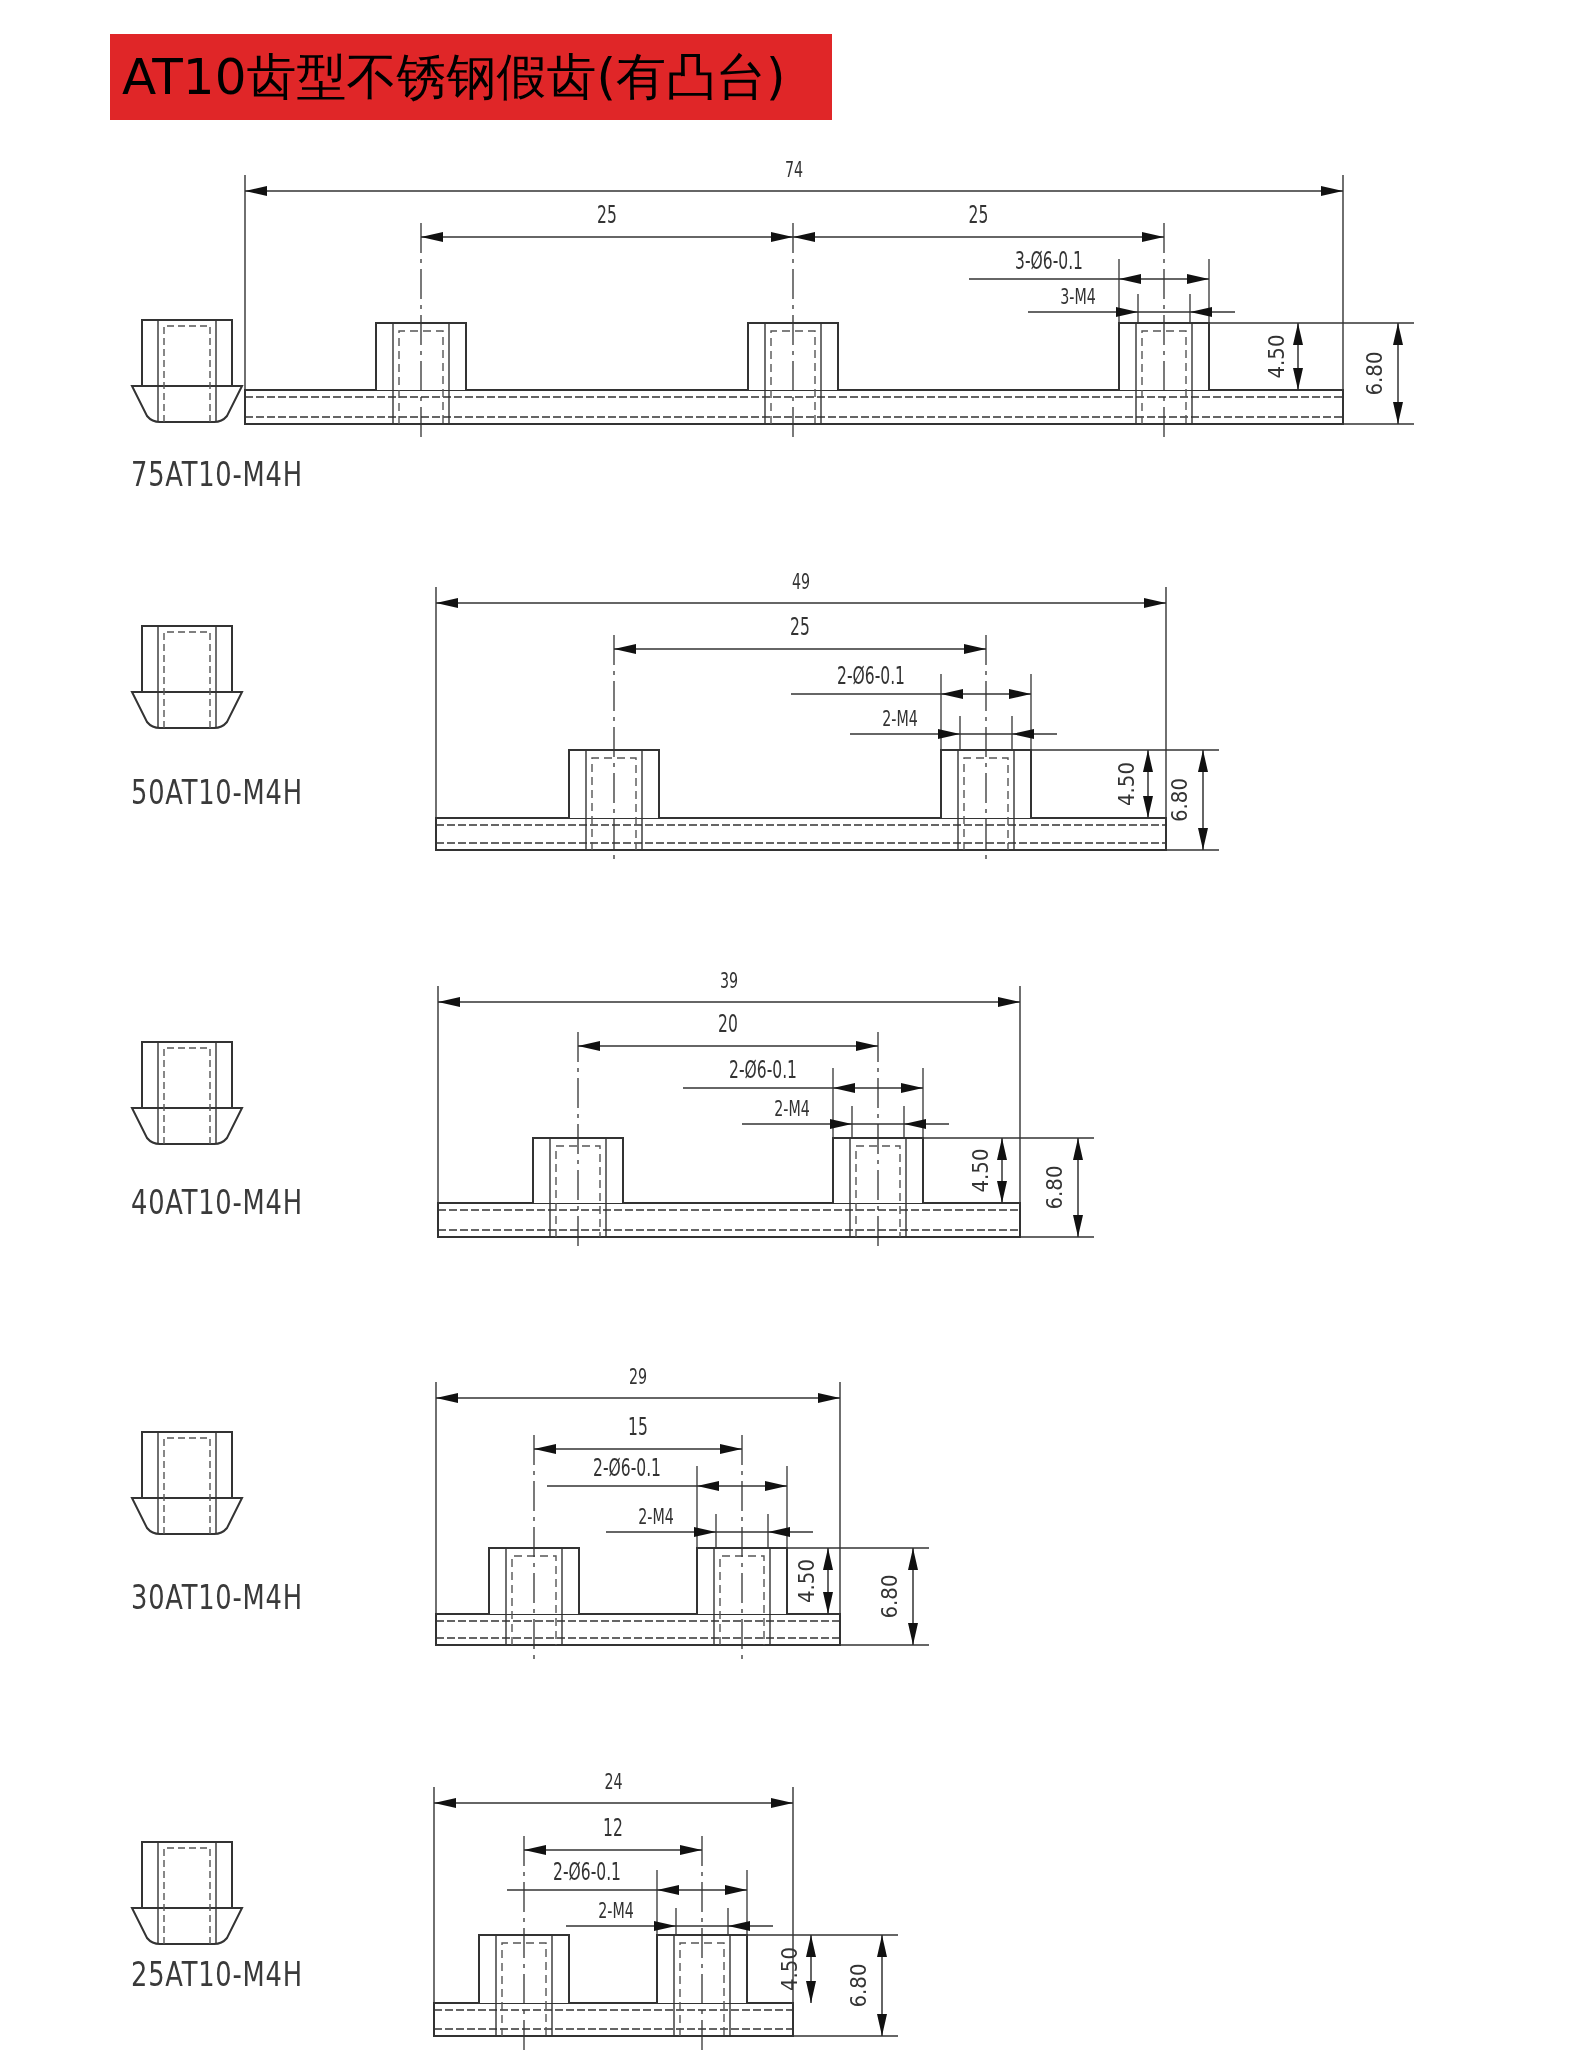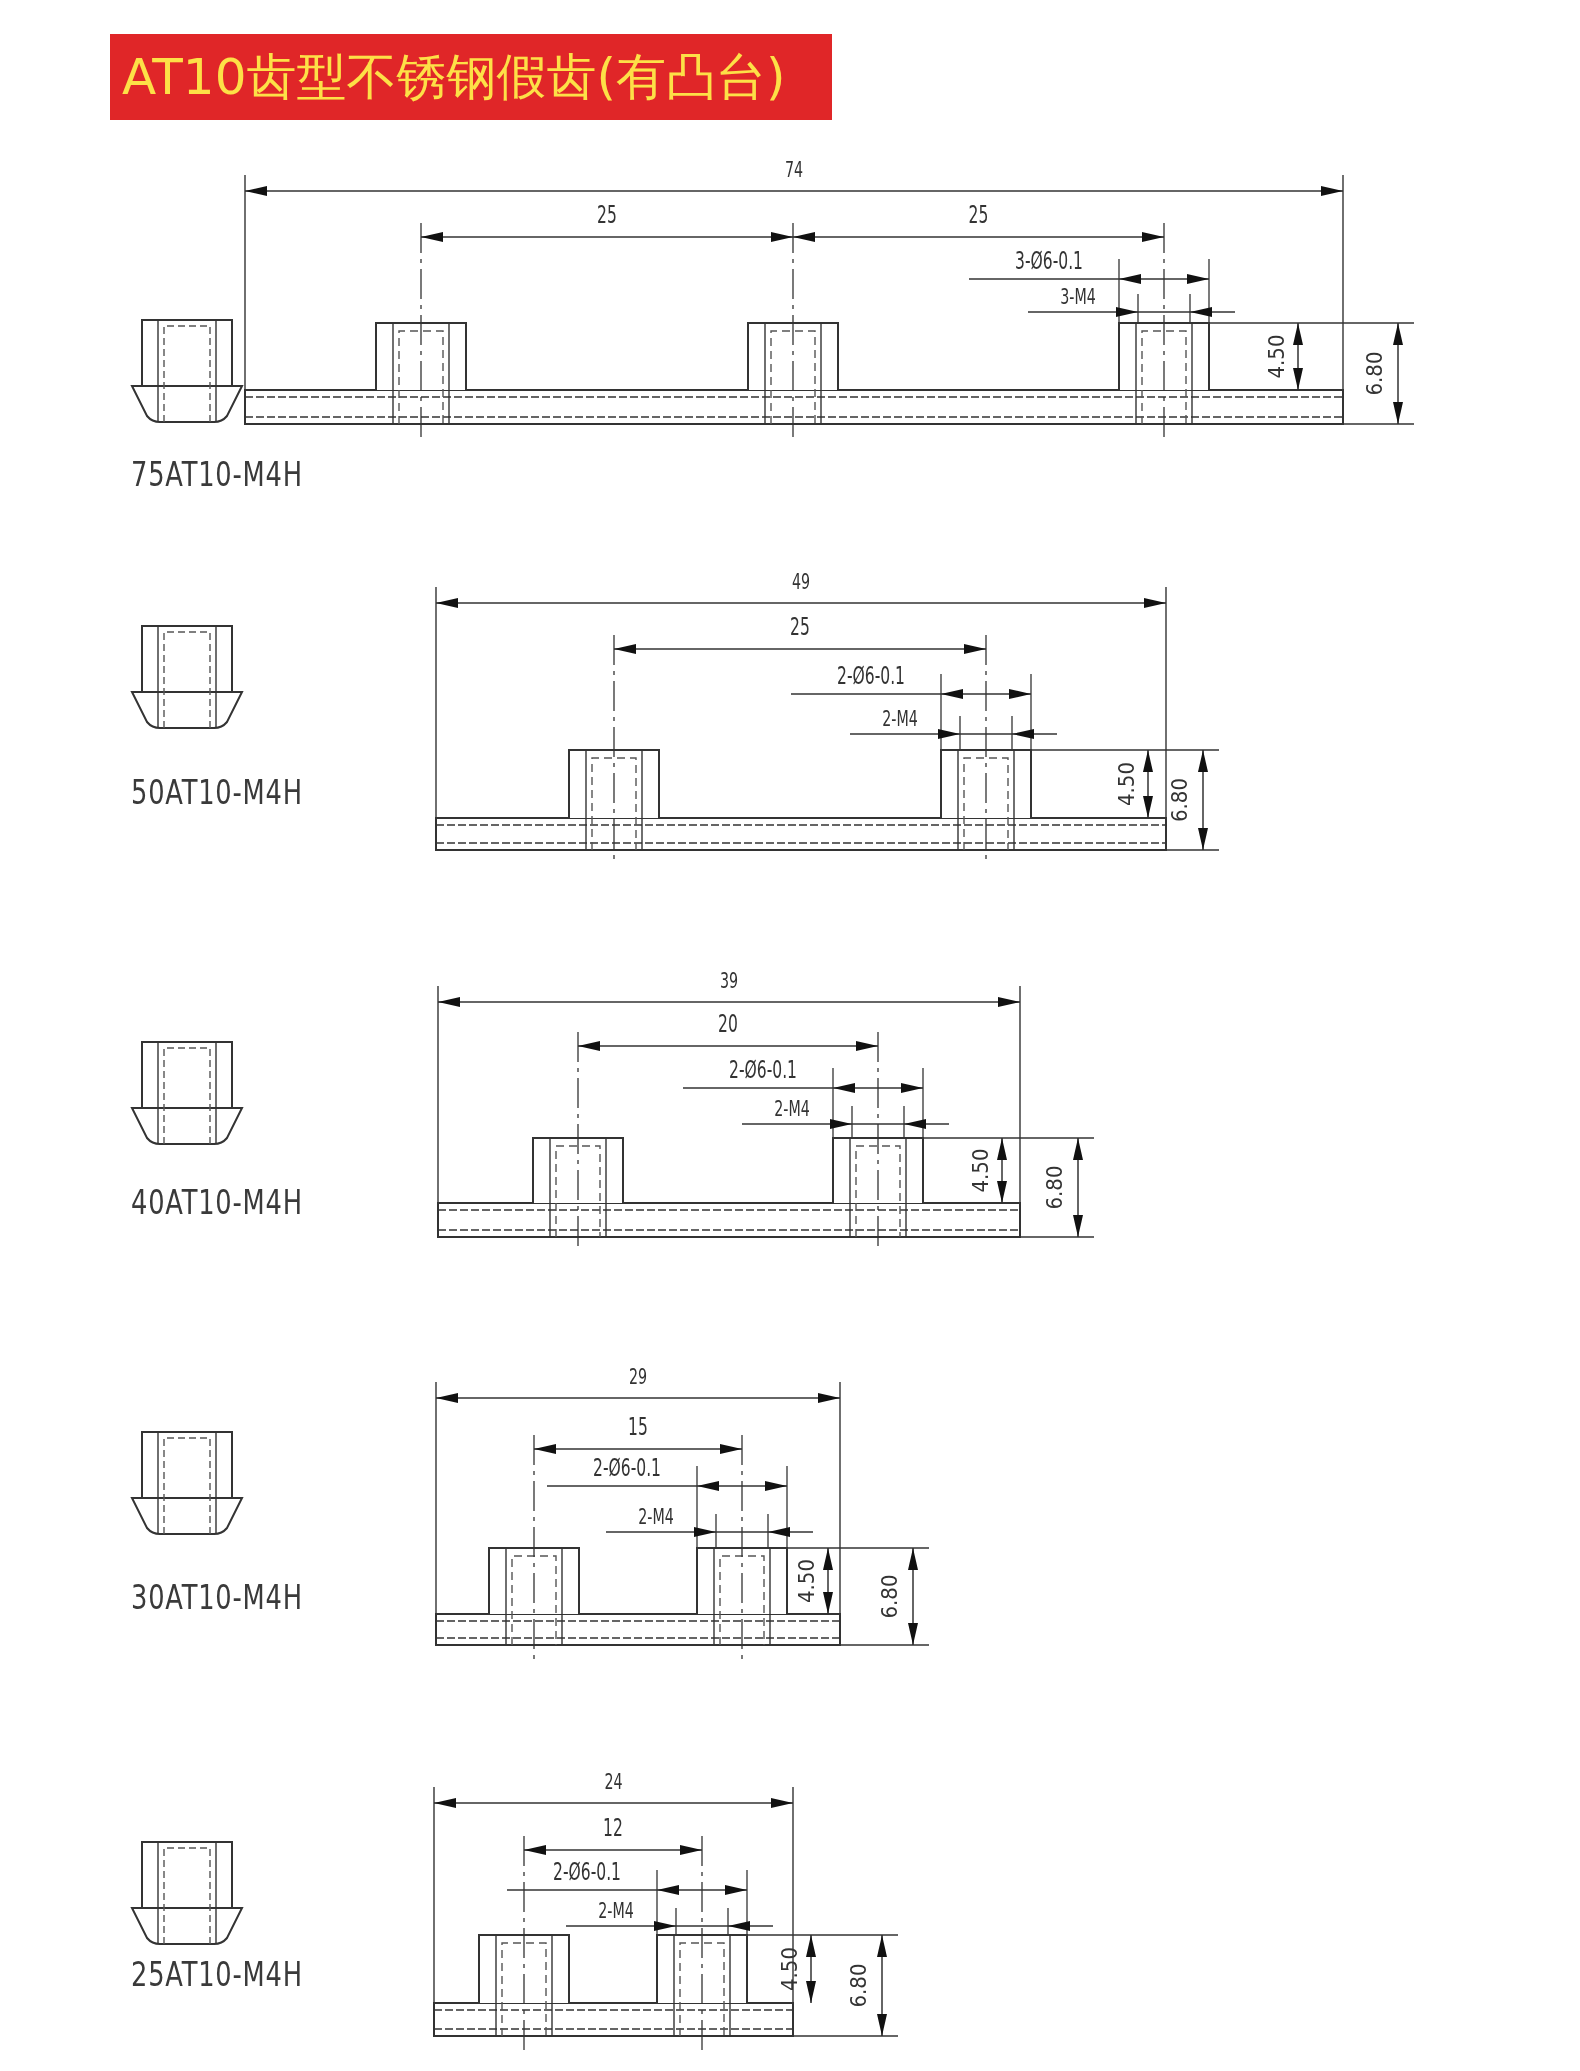--- a/index.html
+++ b/index.html
@@ -1,18 +1,18 @@
 <!DOCTYPE html>
 <html><head>
 <meta charset="utf-8">
 <style>
   html, body { margin:0; padding:0; background:#ffffff; }
   body { width:1580px; height:2071px; position:relative; overflow:hidden; font-family:"Liberation Sans", sans-serif; }
   .title-box { position:absolute; left:110px; top:34px; width:722px; height:86px; background:#e02628; }
-  .title-text { position:absolute; left:12px; top:8px; color:#fde047; font-family:"DejaVu Sans", sans-serif; font-size:50px; line-height:70px; letter-spacing:0px; white-space:nowrap; }
+  .title-text { position:absolute; left:12px; top:8px; color:#000000; font-family:"DejaVu Sans", sans-serif; font-size:50px; line-height:70px; letter-spacing:0px; white-space:nowrap; }
   svg.sheet { position:absolute; left:0; top:0; }
   .dimtxt { font-family:"DejaVu Sans Condensed", "DejaVu Sans", sans-serif; fill:#333; }
   .label { position:absolute; font-family:"DejaVu Sans", sans-serif; font-size:33px; color:#3a3a3a; transform:scaleX(0.78); transform-origin:left top; letter-spacing:1px; white-space:nowrap; }
 </style>
 </head>
 <body>
 
 <div class="title-box">
   <div class="title-text">AT10齿型不锈钢假齿(有凸台)</div>
 </div>

